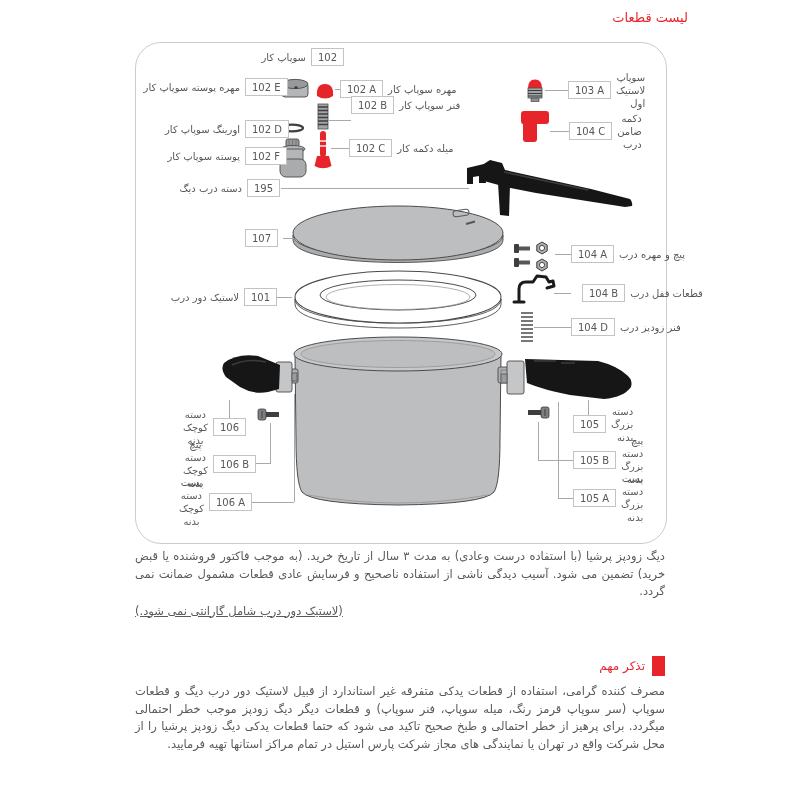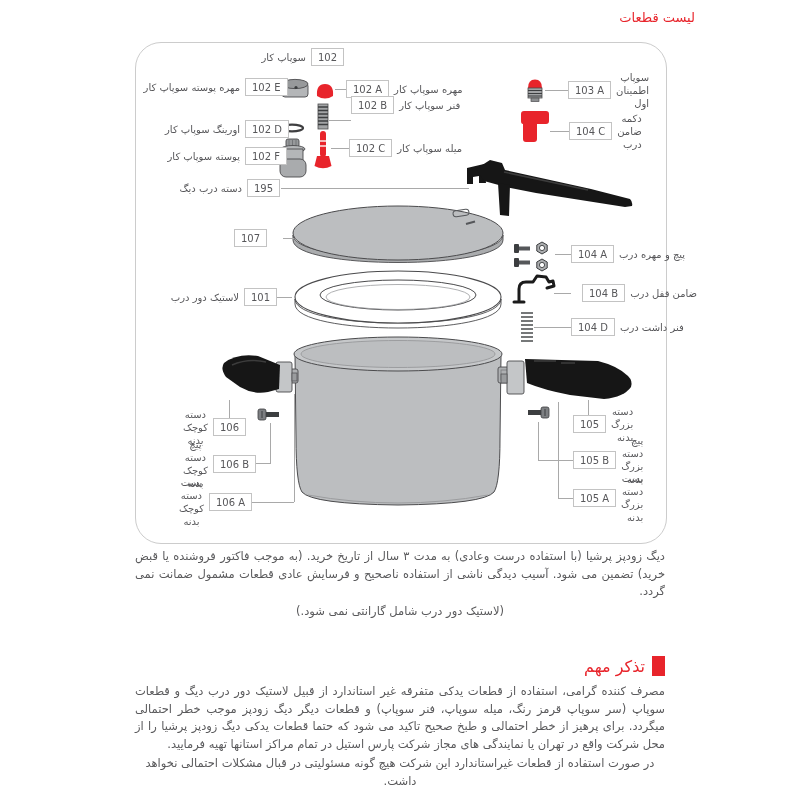--- a/index.html
+++ b/index.html
@@ -1,32 +1,32 @@
 <!DOCTYPE html>
 <html lang="fa"><head>
 <meta charset="utf-8">
 <style>
   html,body{margin:0;padding:0;background:#fff;}
   body{font-family:"DejaVu Sans", sans-serif;}
   #page{position:relative;width:800px;height:800px;background:#ffffff;overflow:hidden;}
-  #page-title{position:absolute;top:10px;right:105px;font-size:13px;color:#e8242b;direction:rtl;}
+  #page-title{position:absolute;top:10px;right:112px;font-size:13px;color:#e8242b;direction:rtl;}
   #diagram{position:absolute;left:135px;top:42px;width:530px;height:500px;border:1px solid #cccccc;border-radius:26px;background:#fff;}
   #diagram svg{position:absolute;left:0;top:0;}
   .box{position:absolute;background:#fff;border:1px solid #c3c3c3;color:#57575a;font-size:10px;line-height:11px;padding:3px 6px 2px 6px;text-align:center;direction:ltr;white-space:nowrap;min-width:18px;z-index:3;}
   .lbl{position:absolute;color:#57575a;font-size:10px;line-height:13px;white-space:pre-line;direction:rtl;z-index:3;}
   .lbl.l{right:100%;margin-right:6px;top:50%;transform:translateY(-50%);text-align:center;}
   .lbl.r{left:100%;margin-left:6px;top:50%;transform:translateY(-50%);text-align:right;}
   .ln{position:absolute;background:#a9a9a9;z-index:1;}
   .section{position:absolute;left:135px;width:530px;direction:rtl;color:#5a5a5c;}
   .sec-heading{font-size:11.5px;color:#e8242b;margin:0 0 5px 0;}
   .sec-body{font-size:11.5px;line-height:17.5px;text-align:justify;margin:0;}
-  .sec-note{font-size:11.5px;line-height:17.5px;text-align:center;margin:2px 0 0 0;}
+  .sec-note{font-size:11.5px;line-height:17.5px;text-align:left;margin:2px 0 0 0;text-decoration:underline;}
   #notice-head{display:flex;flex-direction:row;align-items:center;gap:7px;margin-bottom:7px;}
   #notice-square{width:13px;height:20px;background:#e8242b;flex:0 0 auto;}
-  #notice-title{font-size:16px;color:#e8242b;}
+  #notice-title{font-size:12px;color:#e8242b;}
 </style>
 </head>
 <body>
 
 <div id="page">
 
   <div id="page-title">لیست قطعات</div>
 
   <div id="diagram">
 
@@ -192,21 +192,21 @@
       <span class="lbl l" style="white-space:nowrap">اورینگ سوپاپ کار</span>
     </div>
     <div class="box" style="left:109px;top:104px">
       <span>102 F</span>
       <span class="lbl l" style="white-space:nowrap">پوسته سوپاپ کار</span>
     </div>
     <div class="box" style="left:111px;top:136px">
       <span>195</span>
       <span class="lbl l" style="white-space:nowrap">دسته درب دیگ</span>
     </div>
-    <div class="box" style="left:98px;top:186px">
+    <div class="box" style="left:109px;top:186px">
       <span>107</span>
     </div>
     <div class="box" style="left:108px;top:245px">
       <span>101</span>
       <span class="lbl l" style="white-space:nowrap">لاستیک دور درب</span>
     </div>
     <div class="box" style="left:77px;top:375px">
       <span>106</span>
       <span class="lbl l">دسته
 کوچک بدنه</span>
@@ -214,53 +214,53 @@
     <div class="box" style="left:77px;top:412px">
       <span>106 B</span>
       <span class="lbl l">پیچ دسته
 کوچک بدنه</span>
     </div>
     <div class="box" style="left:73px;top:450px">
       <span>106 A</span>
       <span class="lbl l">بست دسته
 کوچک بدنه</span>
     </div>
-    <div class="box" style="left:210px;top:37px">
+    <div class="box" style="left:204px;top:37px">
       <span>102 A</span>
       <span class="lbl r" style="white-space:nowrap">مهره سوپاپ کار</span>
     </div>
     <div class="box" style="left:215px;top:53px">
       <span>102 B</span>
       <span class="lbl r" style="white-space:nowrap">فنر سوپاپ کار</span>
     </div>
     <div class="box" style="left:213px;top:96px">
       <span>102 C</span>
-      <span class="lbl r" style="white-space:nowrap">میله سوپاپ کار</span>
+      <span class="lbl r" style="white-space:nowrap">میله دکمه کار</span>
     </div>
     <div class="box" style="left:432px;top:38px">
       <span>103 A</span>
       <span class="lbl r">سوپاپ
-اطمینان اول</span>
+لاستیک اول</span>
     </div>
     <div class="box" style="left:433px;top:79px">
       <span>104 C</span>
       <span class="lbl r">دکمه
 ضامن درب</span>
     </div>
     <div class="box" style="left:435px;top:202px">
       <span>104 A</span>
       <span class="lbl r" style="white-space:nowrap">پیچ و مهره درب</span>
     </div>
     <div class="box" style="left:446px;top:241px">
       <span>104 B</span>
-      <span class="lbl r" style="white-space:nowrap">ضامن قفل درب</span>
+      <span class="lbl r" style="white-space:nowrap">قطعات قفل درب</span>
     </div>
     <div class="box" style="left:435px;top:275px">
       <span>104 D</span>
-      <span class="lbl r" style="white-space:nowrap">فنر داشت درب</span>
+      <span class="lbl r" style="white-space:nowrap">فنر زودپز درب</span>
     </div>
     <div class="box" style="left:437px;top:372px">
       <span>105</span>
       <span class="lbl r">دسته
 بزرگ بدنه</span>
     </div>
     <div class="box" style="left:437px;top:408px">
       <span>105 B</span>
       <span class="lbl r">پیچ دسته
 بزرگ بدنه</span>
@@ -276,16 +276,15 @@
     <p class="sec-body">دیگ زودپز پرشیا (با استفاده درست وعادی) به مدت ۳ سال از تاریخ خرید. (به موجب فاکتور فروشنده یا قبض خرید) تضمین می شود. آسیب دیدگی ناشی از استفاده ناصحیح و فرسایش عادی قطعات مشمول ضمانت نمی گردد.</p>
     <p class="sec-note">(لاستیک دور درب شامل گارانتی نمی شود.)</p>
   </div>
 
   <div class="section" id="notice" style="top:656px">
     <div id="notice-head">
       <span id="notice-square"></span>
       <span id="notice-title">تذکر مهم</span>
     </div>
     <p class="sec-body">مصرف کننده گرامی، استفاده از قطعات یدکی متفرقه غیر استاندارد از قبیل لاستیک دور درب دیگ و قطعات سوپاپ (سر سوپاپ قرمز رنگ، میله سوپاپ، فنر سوپاپ) و قطعات دیگر دیگ زودپز موجب خطر احتمالی میگردد. برای پرهیز از خطر احتمالی و طبخ صحیح تاکید می شود که حتما قطعات یدکی دیگ زودپز پرشیا را از محل شرکت واقع در تهران یا نمایندگی های مجاز شرکت پارس استیل در تمام مراکز استانها تهیه فرمایید.</p>
-    <p class="sec-note">در صورت استفاده از قطعات غیراستاندارد این شرکت هیچ گونه مسئولیتی در قبال مشکلات احتمالی نخواهد داشت.</p>
   </div>
 
 </div>
 
 </body></html>

